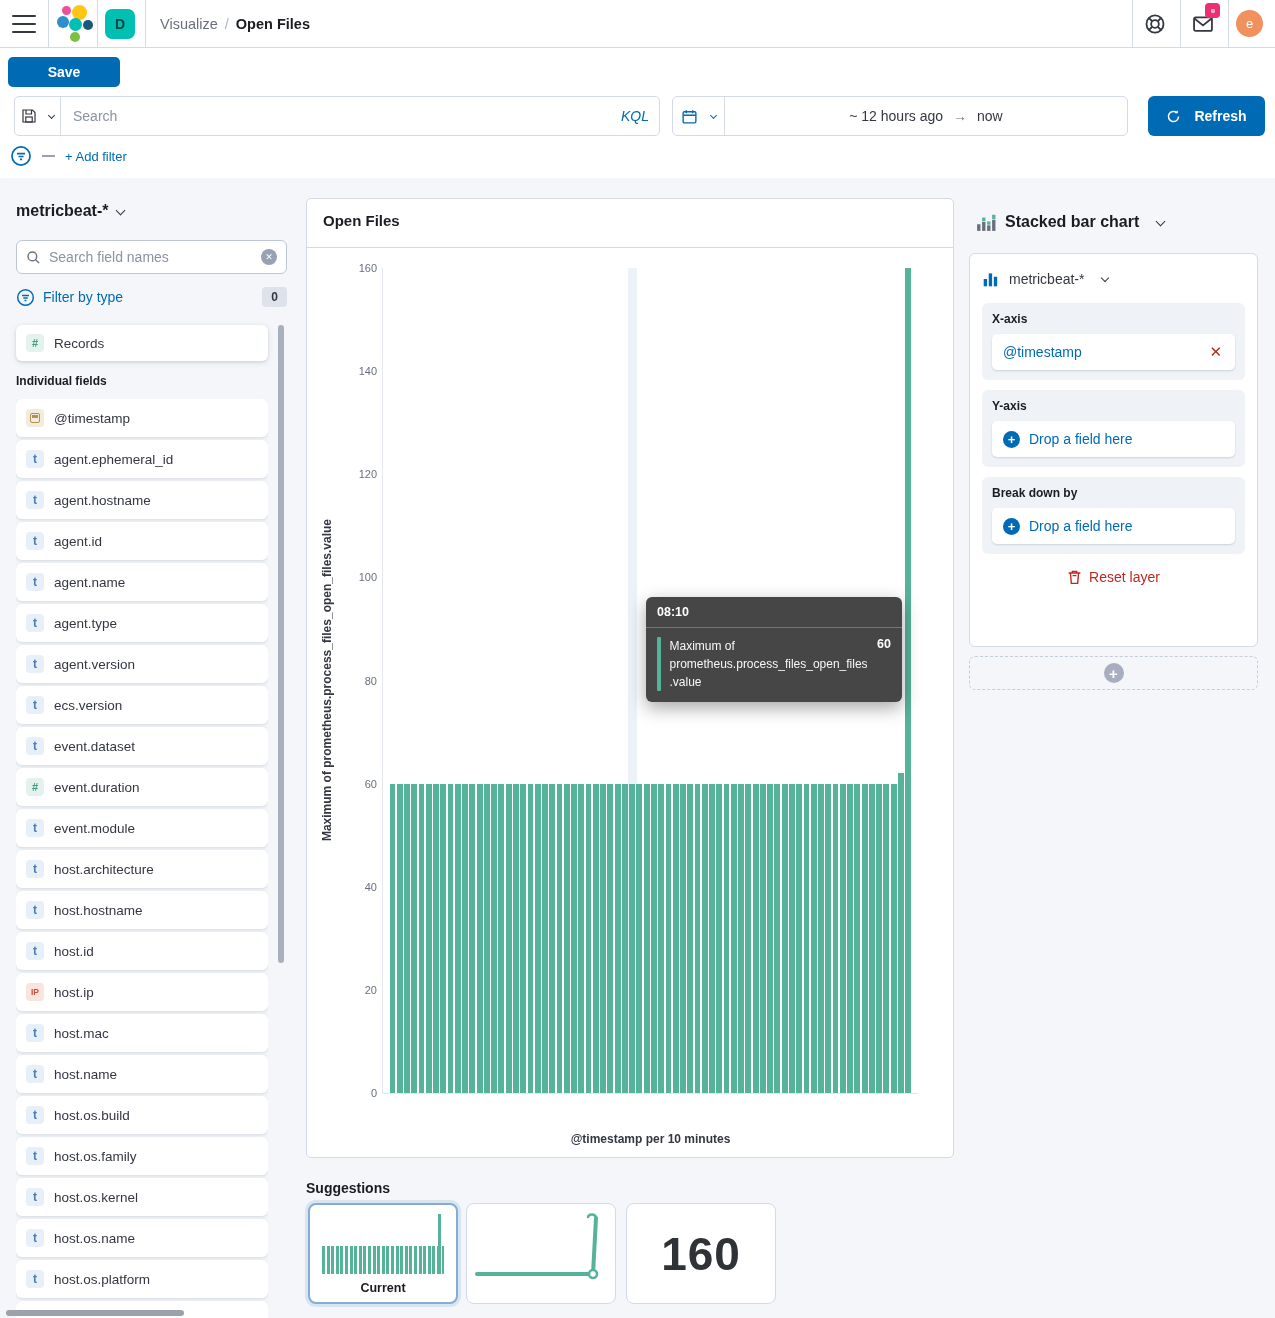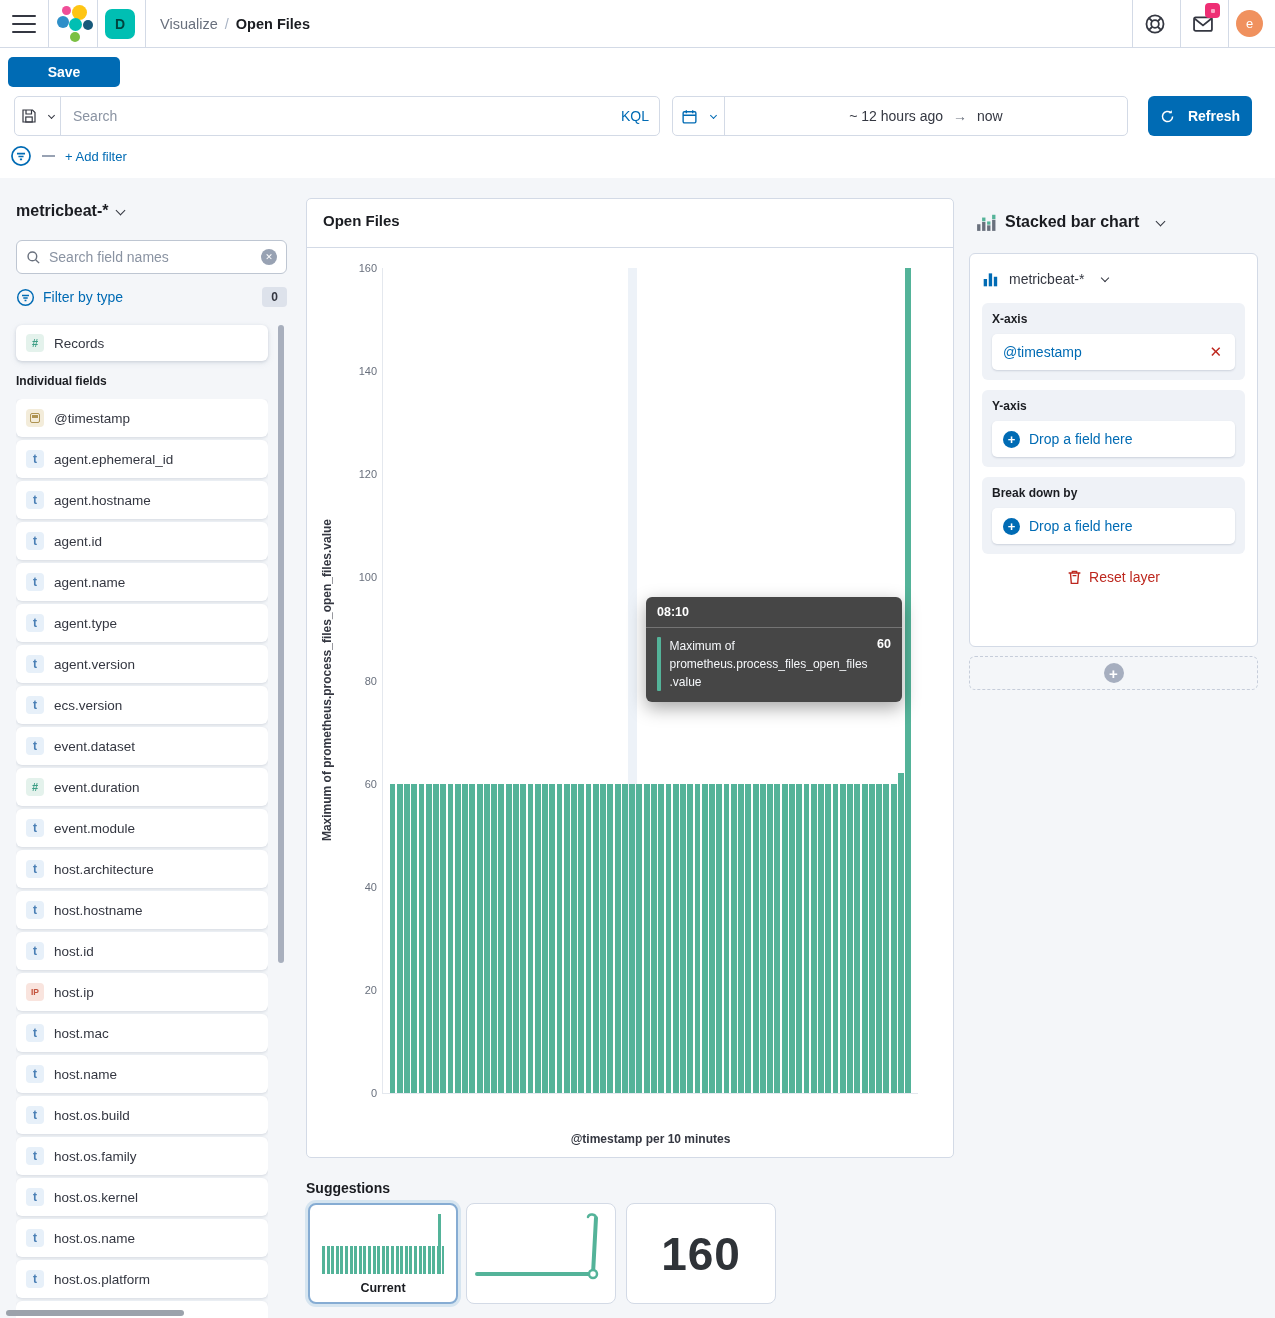--- a/index.html
+++ b/index.html
@@ -22,26 +22,26 @@
   .mail-badge { position:absolute; left:1205px; top:3px; width:15px; height:15px; background:#EE2E74; border-radius:4px; z-index:2; }
   .mail-badge::before { content:""; position:absolute; left:5.5px; top:5.5px; width:4px; height:4px; background:#F9A4C3; border-radius:1px; }
   .avatar { position:absolute; left:1236px; top:10px; width:27px; height:27px; border-radius:50%; background:#F0915E; color:#fff; font-size:13px; display:flex; align-items:center; justify-content:center; cursor:pointer; }
 
   
   .save-btn { position:absolute; left:8px; top:57px; width:112px; height:30px; background:#006BB4; border-radius:5px; color:#fff; font-weight:700; font-size:14px; display:flex; align-items:center; justify-content:center; cursor:pointer; }
   .query-group { position:absolute; left:14px; top:96px; width:646px; height:40px; background:#fff; border:1px solid #D3DAE6; border-radius:5px; display:flex; align-items:stretch; }
   .saved-query-btn { width:46px; border-right:1px solid #D3DAE6; display:flex; align-items:center; justify-content:center; gap:3px; cursor:pointer; }
   .query-input { flex:1; border:none; outline:none; padding:0 12px; font-size:14px; font-family:inherit; color:#343741; background:transparent; }
   .query-input::placeholder { color:#8A93A2; }
-  .kql-btn { width:48px; display:flex; align-items:center; justify-content:center; color:#006BB4; font-size:14px; cursor:pointer; }
+  .kql-btn { width:48px; display:flex; align-items:center; justify-content:center; color:#006BB4; font-size:14px; cursor:pointer;font-style:italic; }
   .date-group { position:absolute; left:672px; top:96px; width:456px; height:40px; background:#fff; border:1px solid #D3DAE6; border-radius:5px; display:flex; align-items:stretch; }
   .cal-btn { width:52px; border-right:1px solid #D3DAE6; display:flex; align-items:center; justify-content:center; gap:4px; cursor:pointer; }
   .time-text { flex:1; display:flex; align-items:center; justify-content:center; gap:10px; font-size:14px; color:#343741; cursor:pointer; }
   .time-arrow { color:#69707D; }
-  .refresh-btn { position:absolute; left:1148px; top:96px; width:104px; height:40px; background:#006BB4; border-radius:6px; color:#fff; font-weight:700; font-size:14px; display:flex; align-items:center; justify-content:center; gap:13px; cursor:pointer; }
+  .refresh-btn { position:absolute; left:1148px; top:96px; width:117px; height:40px; background:#006BB4; border-radius:6px; color:#fff; font-weight:700; font-size:14px; display:flex; align-items:center; justify-content:center; gap:13px; cursor:pointer; }
   .addfilter-row { position:absolute; left:10px; top:143px; height:26px; display:flex; align-items:center; gap:10px; }
   .pin-dash { width:13px; height:2px; background:#98A2B3; }
   .addfilter-link { color:#006BB4; font-size:13px; cursor:pointer; }
 
   
   .workspace { position:absolute; left:0; top:178px; right:0; bottom:0; background:#F4F6F9; }
 
   
   .ip-title { position:absolute; left:16px; top:202px; font-size:16px; font-weight:700; color:#1A1C21; cursor:pointer; }
   .chv { display:inline-block; width:7px; height:7px; border-right:1.8px solid #343741; border-bottom:1.8px solid #343741; transform:rotate(45deg); margin-left:9px; margin-bottom:2px; }

